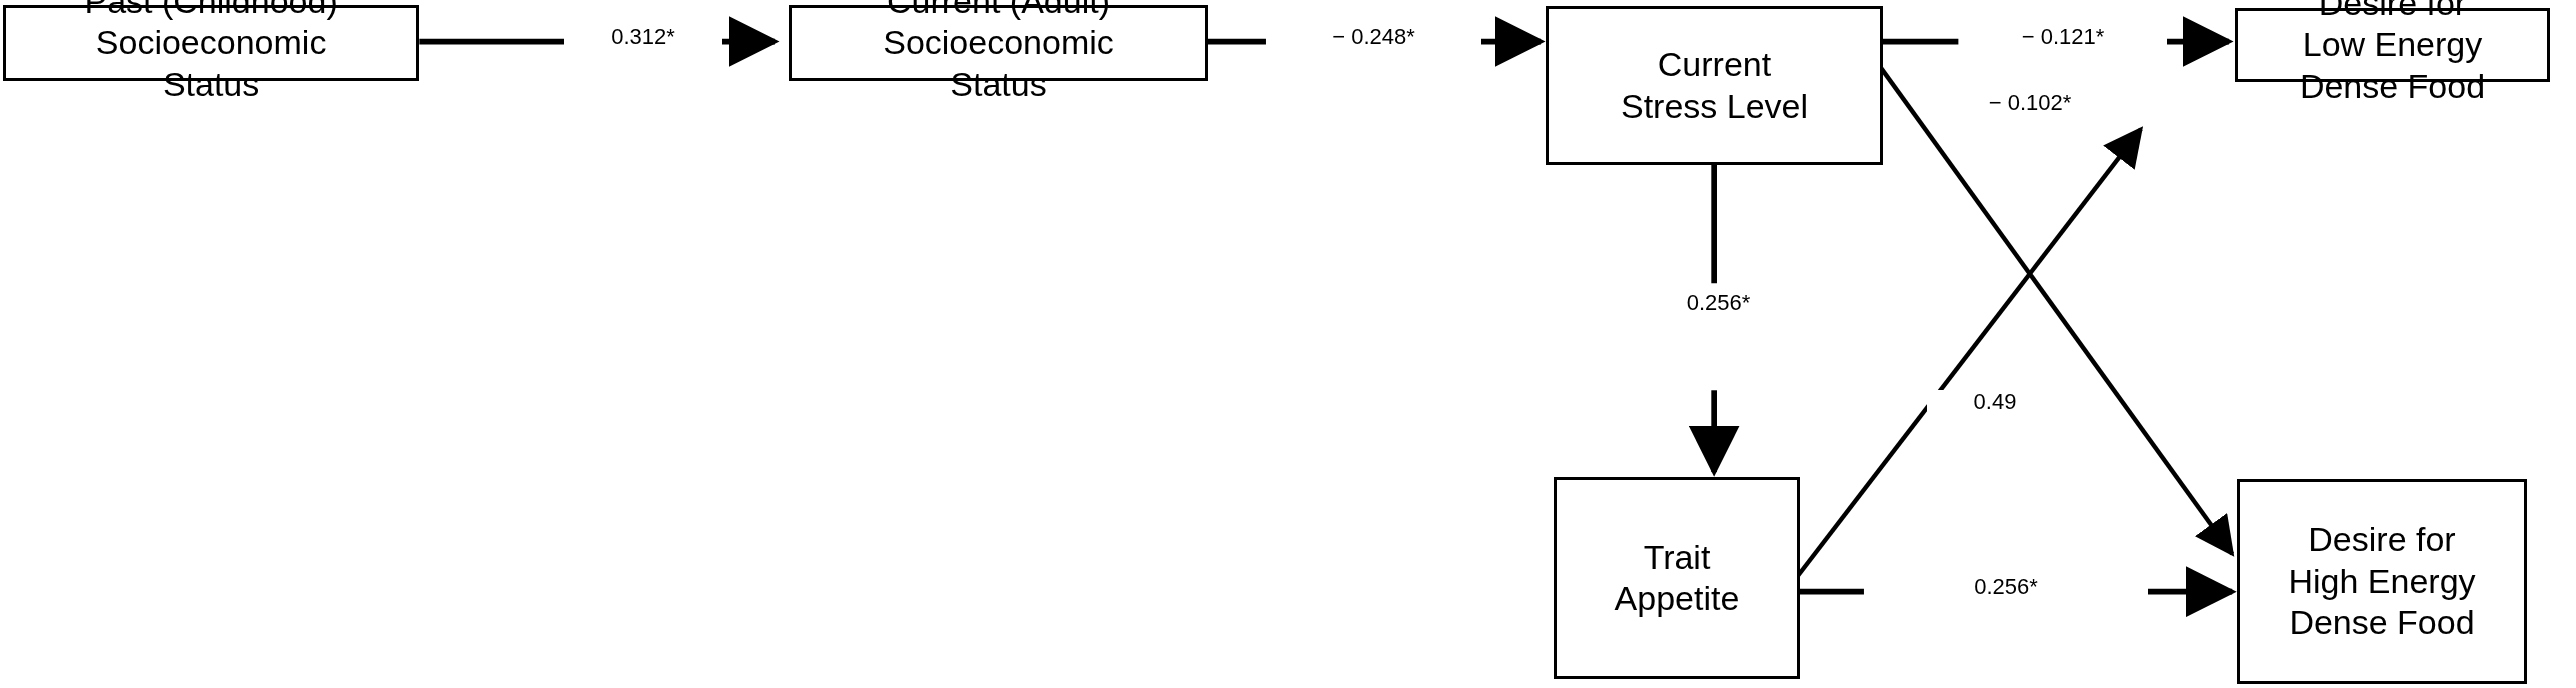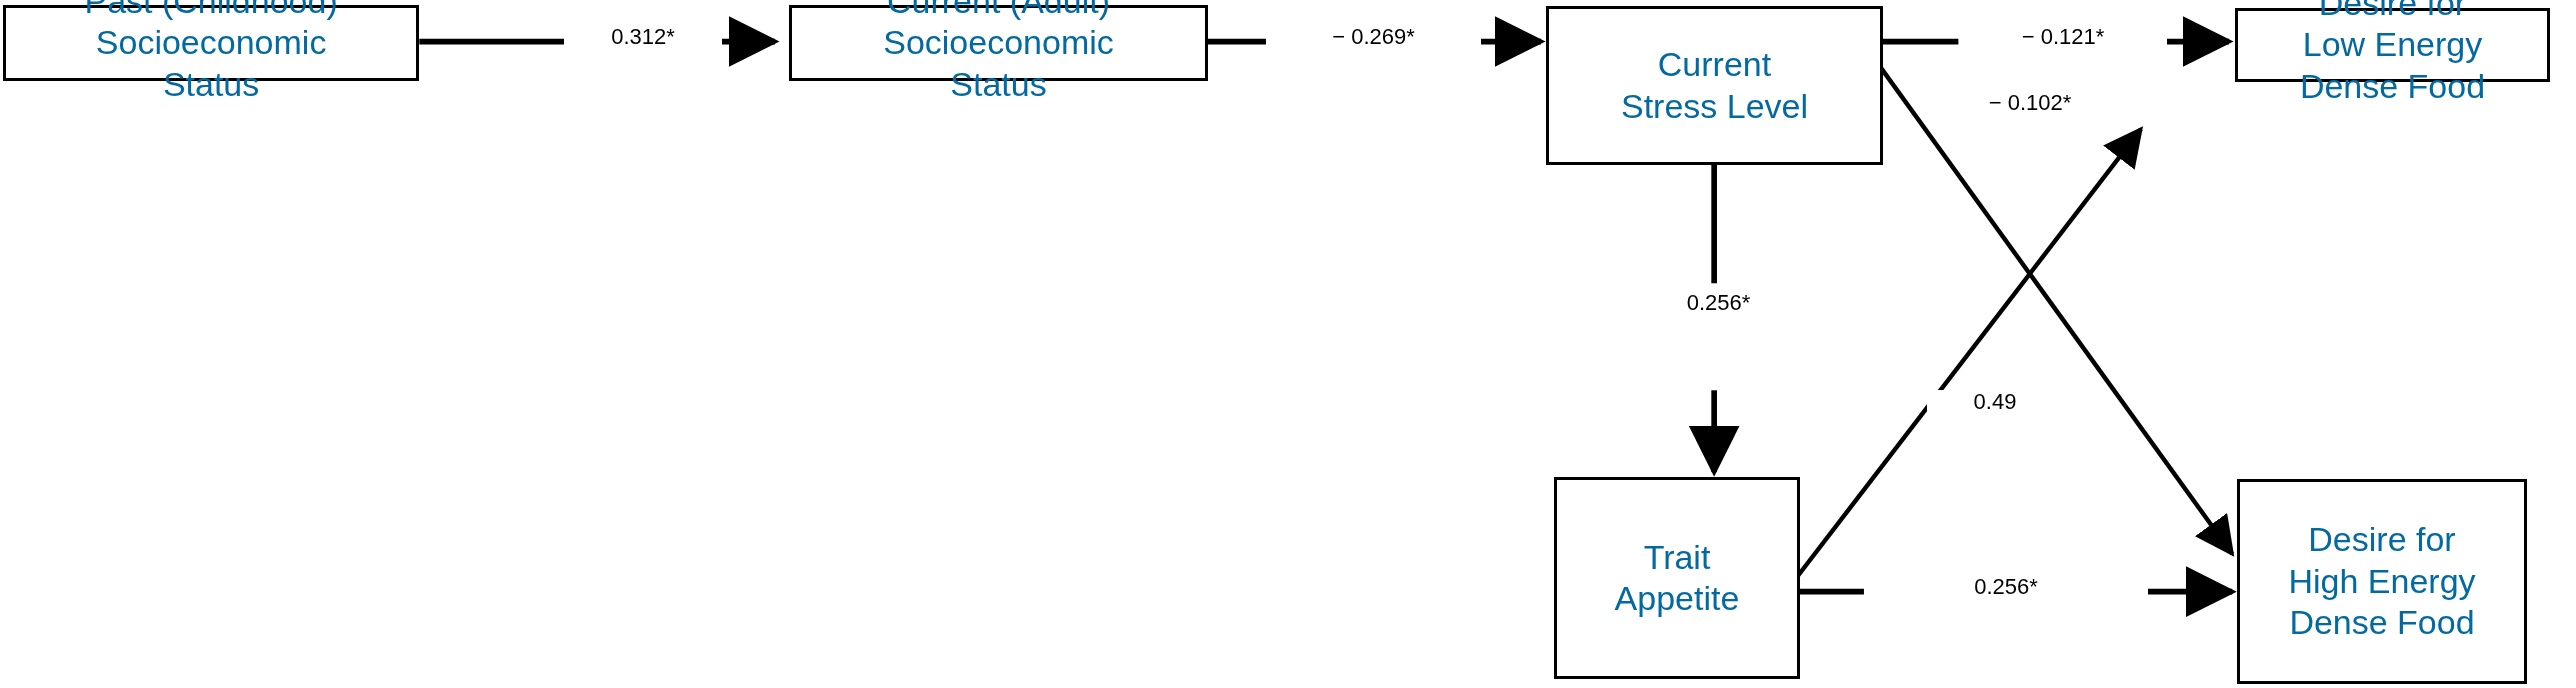--- a/index.html
+++ b/index.html
@@ -25,21 +25,21 @@
   .node {
     position: absolute;
     box-sizing: border-box;
     border: 3.1px solid #000000;
     background: #ffffff;
     display: flex;
     flex-direction: column;
     align-items: center;
     justify-content: center;
     text-align: center;
-    color: #0369a1;
+    color: #000000;
     font-size: 34px;
     line-height: 1.22;
     z-index: 3;
   }
   .node .ln { display: block; white-space: nowrap; }
   .edge-label {
     position: absolute;
     color: #000000;
     font-size: 22px;
     line-height: 1;
@@ -124,21 +124,21 @@
   </div>
 
   <div class="node" style="left:2237px; top:479px; width:290px; height:205px;">
     <span class="ln">Desire for</span>
     <span class="ln">High Energy</span>
     <span class="ln">Dense Food</span>
   </div>
 
   <div class="edge-label" style="left:564px; top:25px; width:148px; text-align:center;">0.312*</div>
 
-  <div class="edge-label" style="left:1266px; top:25px; width:205px; text-align:center;">− 0.269*</div>
+  <div class="edge-label" style="left:1266px; top:25px; width:205px; text-align:center;">− 0.248*</div>
 
   <div class="edge-label" style="left:1959px; top:25px; width:198px; text-align:center;">− 0.121*</div>
 
   <div class="edge-label" style="left:1921px; top:91px; width:208px; text-align:center;">− 0.102*</div>
 
   <div class="edge-label" style="left:1619px; top:291px; width:189px; text-align:center;">0.256*</div>
 
   <div class="edge-label" style="left:1927px; top:390px; width:126px; text-align:center;">0.49</div>
 
   <div class="edge-label" style="left:1864px; top:575px; width:274px; text-align:center;">0.256*</div>

